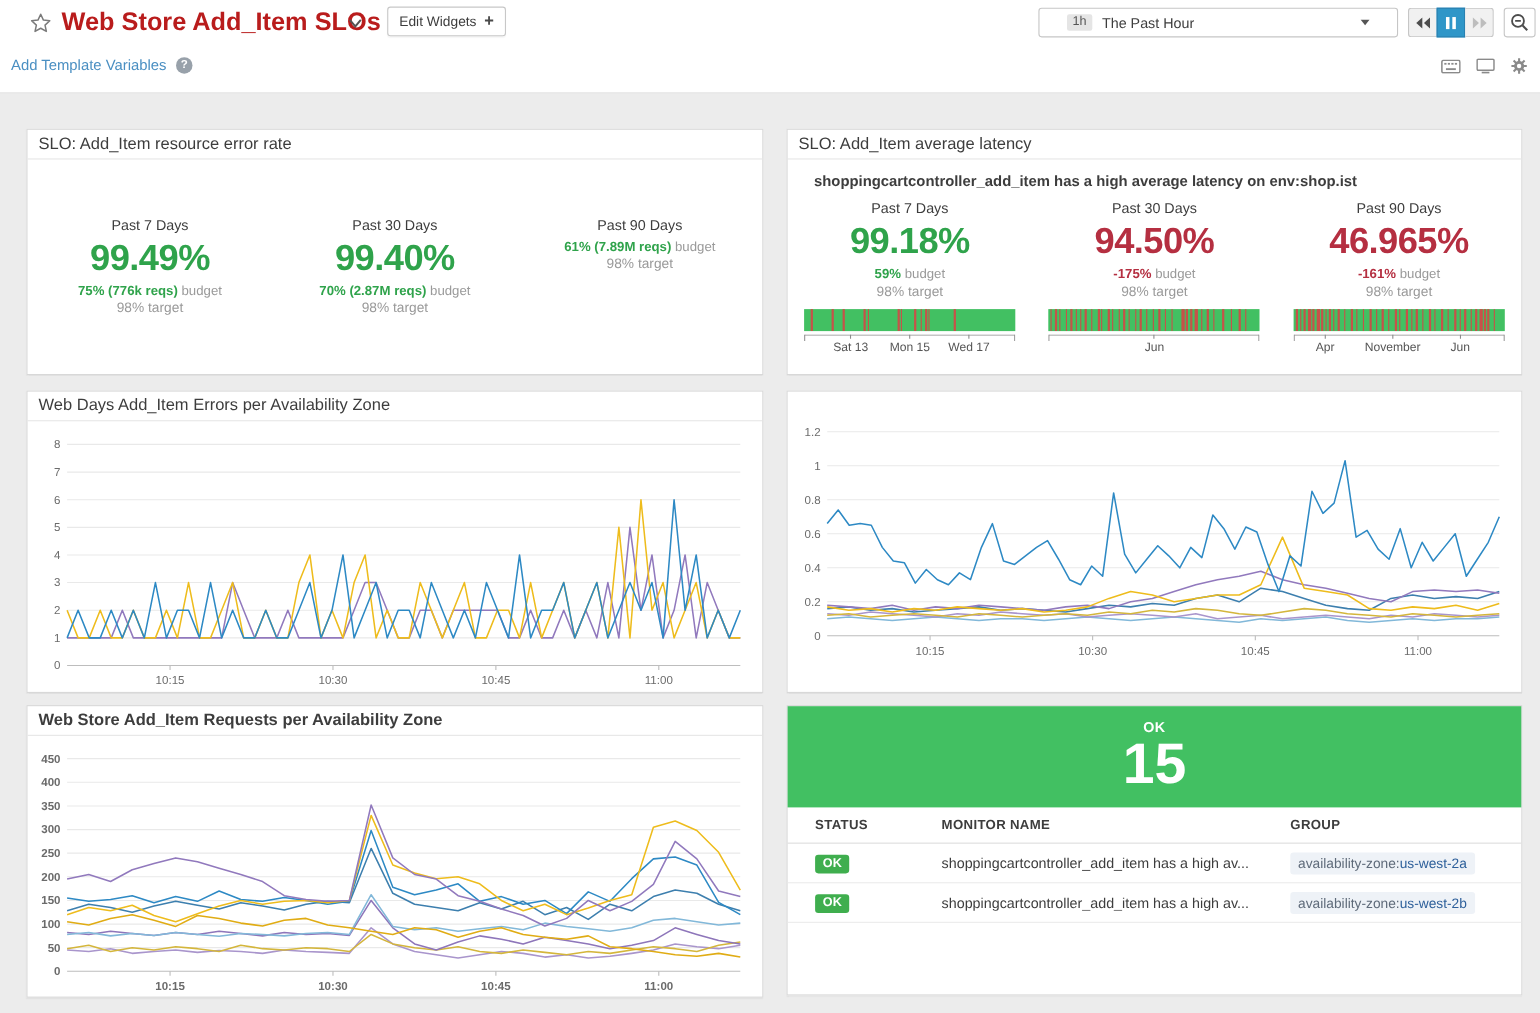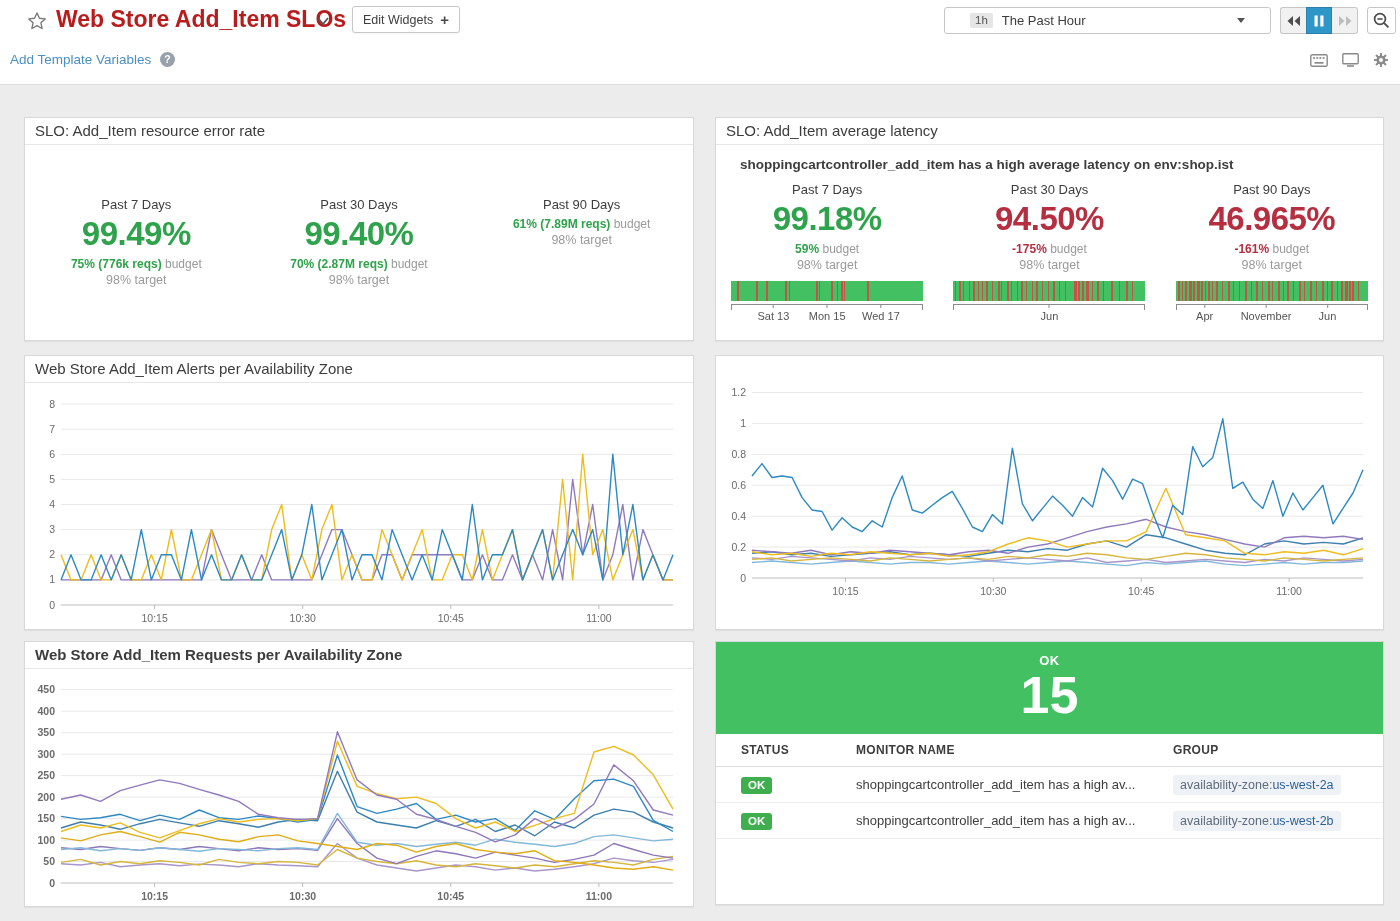--- a/index.html
+++ b/index.html
@@ -350,21 +350,21 @@
             <span style="left:15%">Apr</span>
             <span style="left:47%">November</span>
             <span style="left:79%">Jun</span>
           </div>
         </div>
     </div>
   </div>
 </section>
 
 <section class="panel" id="p3">
-  <div class="panel-title">Web Store Add_Item Alerts per Availability Zone</div>
+  <div class="panel-title">Web Days Add_Item Errors per Availability Zone</div>
   <div class="chart">
       <svg width="660" height="240">
         <line x1="36" y1="218.0" x2="648" y2="218.0" stroke="#bdbdbd"></line>
         <text class="tick" x="30" y="221.5" text-anchor="end">0</text>
         <line x1="36" y1="192.9" x2="648" y2="192.9" stroke="#e9e9e9"></line>
         <text class="tick" x="30" y="196.4" text-anchor="end">1</text>
         <line x1="36" y1="167.8" x2="648" y2="167.8" stroke="#e9e9e9"></line>
         <text class="tick" x="30" y="171.3" text-anchor="end">2</text>
         <line x1="36" y1="142.6" x2="648" y2="142.6" stroke="#e9e9e9"></line>
         <text class="tick" x="30" y="146.1" text-anchor="end">3</text>

